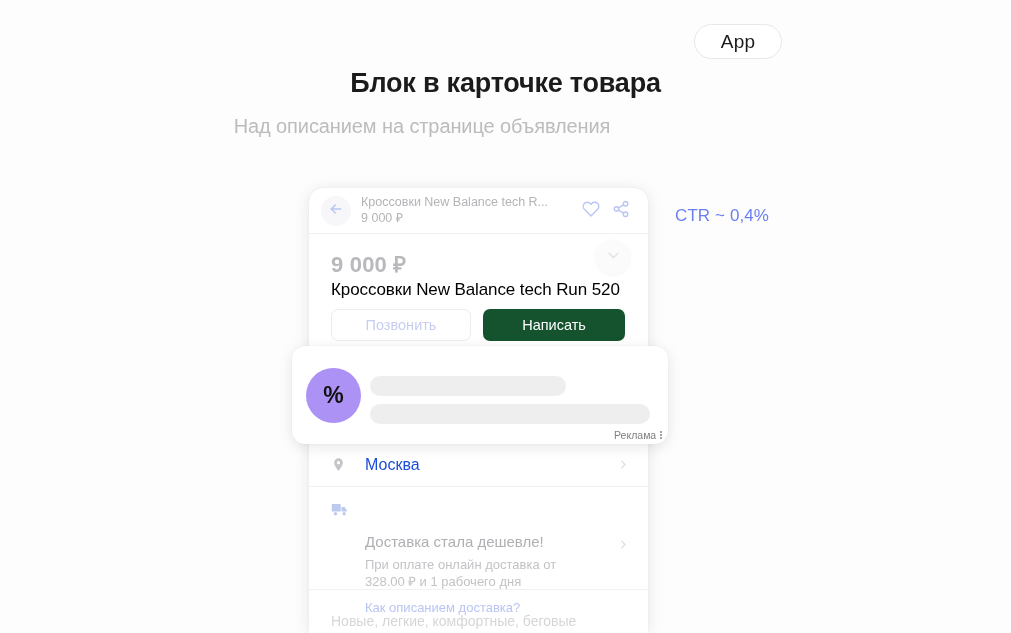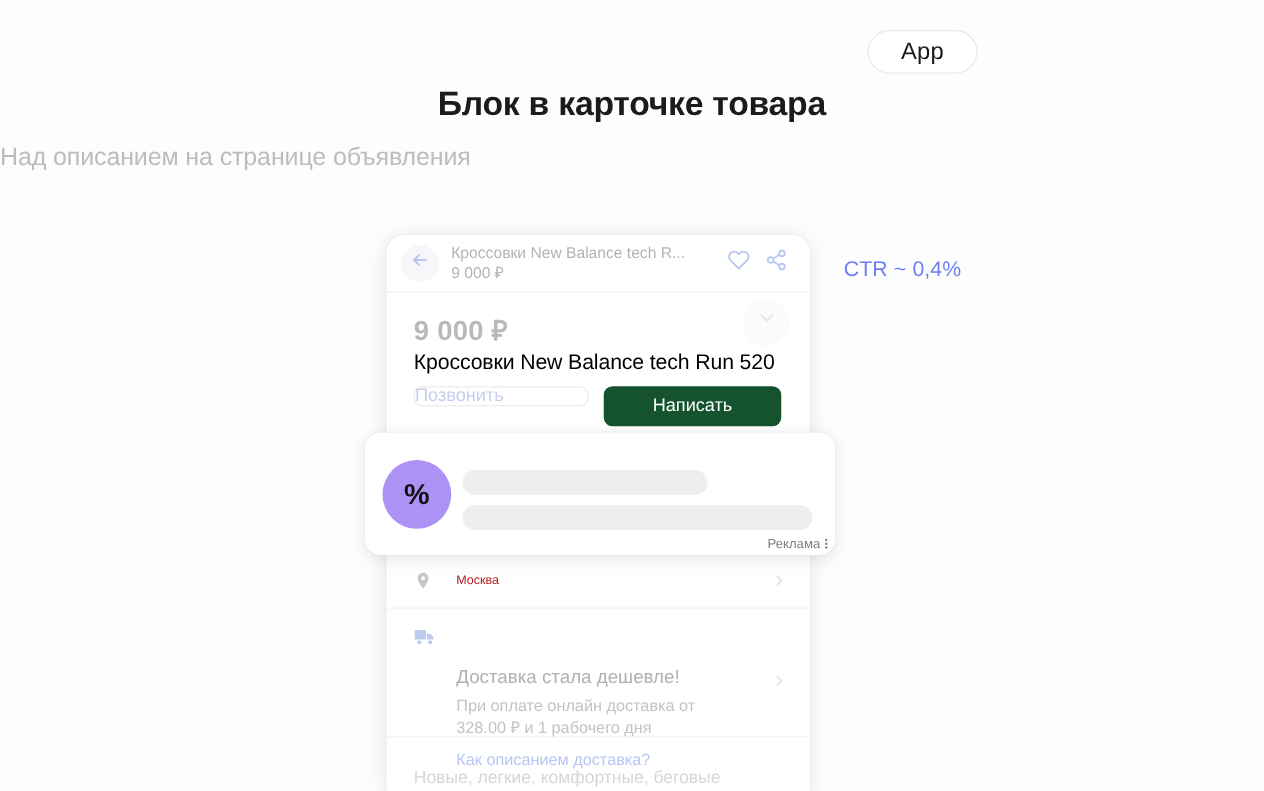--- a/index.html
+++ b/index.html
@@ -44,20 +44,21 @@
     font-size: 27px;
     font-weight: bold;
     color: #1b1b1b;
     letter-spacing: -0.2px;
   }
   .page-subtitle {
     position: absolute;
     left: 0;
     top: 115px;
     width: 844px;
+    text-align: center;
     font-size: 20px;
     color: #bcbcbc;
     letter-spacing: -0.1px;
   }
 
   .ctr-label {
     position: absolute;
     left: 675px;
     top: 206px;
     font-size: 17px;
@@ -160,27 +161,27 @@
 
   .btn-row {
     position: absolute;
     left: 22px;
     top: 121px;
     display: flex;
     gap: 12px;
   }
   .btn-call {
     width: 140px;
-    height: 16px;
+    height: 32px;
     border: 1px solid #ececf0;
     border-radius: 7px;
     background: #ffffff;
     display: flex;
     align-items: center;
-    justify-content: flex-start;
+    justify-content: center;
     font-size: 14.5px;
     color: #c7cdf0;
     box-sizing: border-box;
   }
   .btn-write {
     width: 142px;
     height: 32px;
     border-radius: 7px;
     background: #14532d;
     display: flex;
@@ -206,22 +207,22 @@
   }
   .row-location .r-icon {
     width: 22px;
     display: flex;
     align-items: center;
     justify-content: flex-start;
     flex: 0 0 auto;
   }
   .row-location .r-text {
     flex: 1 1 auto;
-    font-size: 10px;
-    color: #b91c1c;
+    font-size: 16px;
+    color: #1d4ed8;
     padding-left: 12px;
   }
 
   .row-delivery {
     position: absolute;
     left: 0;
     top: 300px;
     width: 339px;
     height: 102px;
     display: flex;

